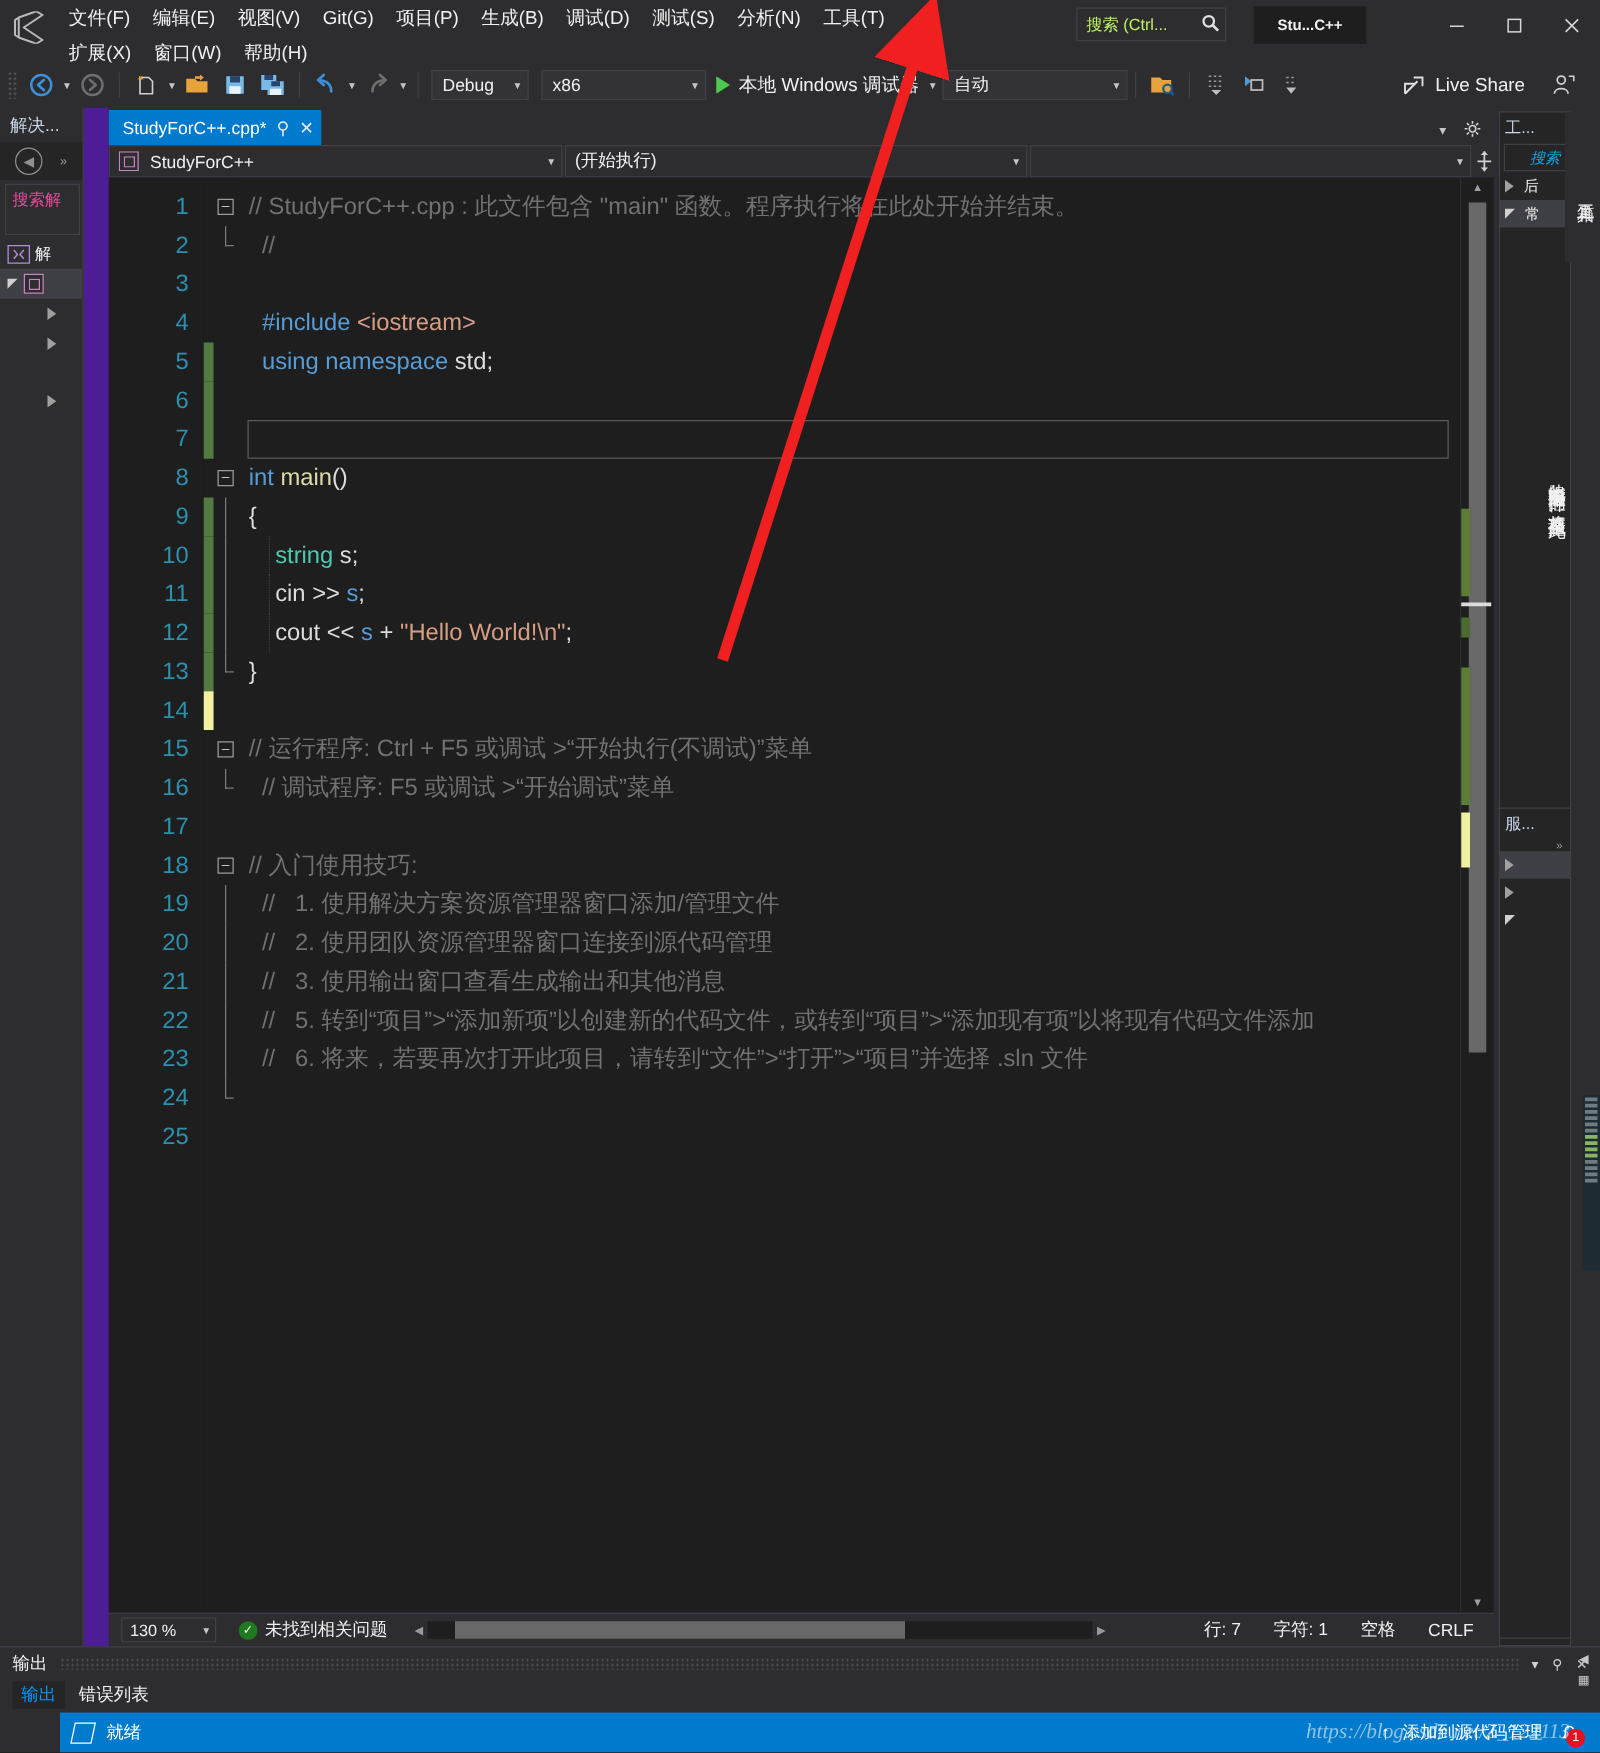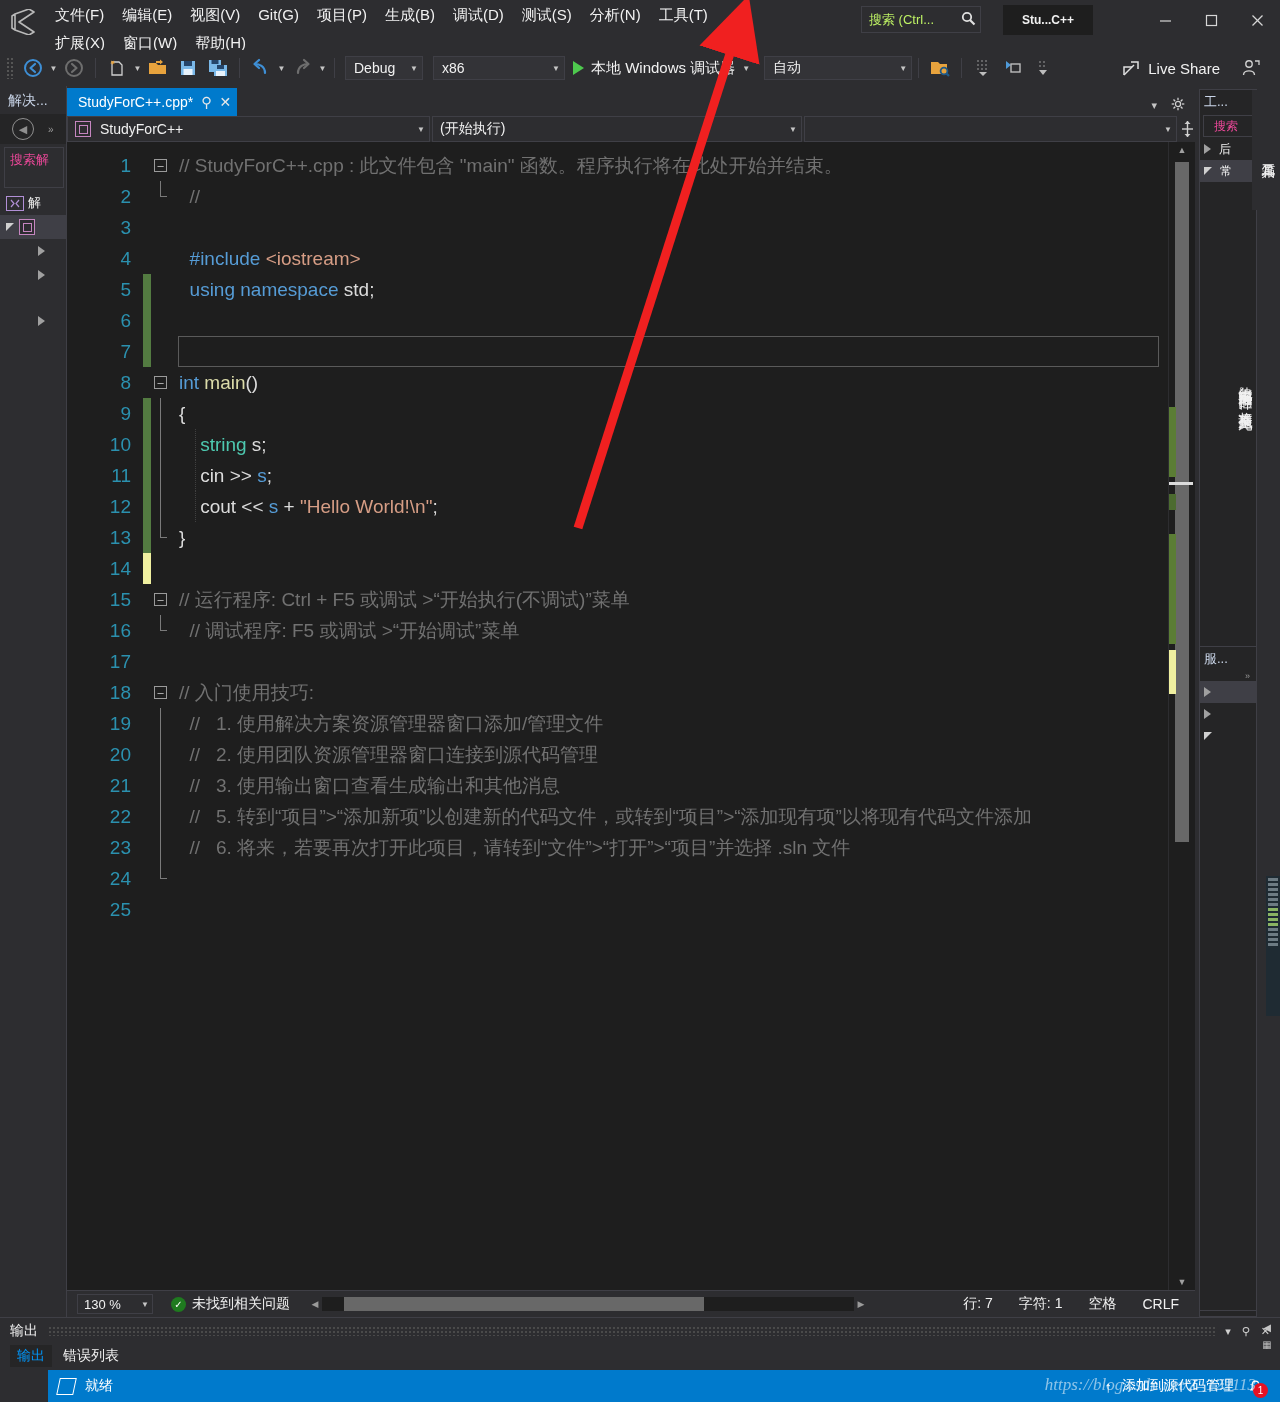--- a/index.html
+++ b/index.html
@@ -116,21 +116,21 @@
     border: 1px solid #3f3f46;
     display: flex; align-items: center;
     padding: 0 4px 0 8px;
     font-size: 14px; color: #f1f1f1;
     box-sizing: border-box;
   }
   .tb-combo .cv { flex: 1; white-space: nowrap; }
   .tb-combo .cc { color: #c5c5c5; font-size: 8px; padding-left:6px;}
   .combo-debug { width: 78px; margin-left: 4px;}
   .combo-plat { width: 132px; margin-left: 10px;}
-  .combo-auto { width: 148px; margin-left: 10px;}
+  .combo-auto { width: 148px; }
   .run-btn {
     display:flex; align-items:center; gap:7px;
     padding: 0 4px 0 8px; height: 26px;
     font-size: 15px; color:#f1f1f1; white-space: nowrap;
   }
   .play-tri {
     width: 0; height: 0;
     border-left: 11px solid #4ec94e;
     border-top: 7px solid transparent;
     border-bottom: 7px solid transparent;
@@ -206,20 +206,21 @@
     display:flex;align-items:center;justify-content:center;
     flex:0 0 auto; background:#2d2d30;
   }
 
   
   .editor-col {
     flex: 1 1 auto;
     display: flex; flex-direction: column;
     min-width: 0;
     background: #4c1d95;
+    padding-left: 20px;
   }
   .tabstrip {
     height: 30px;
     display: flex; align-items: flex-end;
     background: #2d2d30;
     position: relative;
     flex: 0 0 auto;
   }
   .tab {
     height: 28px;
@@ -381,22 +382,22 @@
     background: #252526;
     display:flex; flex-direction:column;
     overflow:hidden;
   }
   .rr-title {
     height:24px; line-height:24px; padding-left:4px;
     font-size:13px; color:#c9d5e8; white-space:nowrap;
   }
   .rr-search {
     height: 22px; margin: 1px 3px; border:1px solid #3f3f46;
-    font-size:12px; color:#ec4899; line-height:20px; padding-left:10px;
-    white-space:nowrap; overflow:hidden; box-sizing:border-box;
+    font-size:12px; color:#0ea5e9; line-height:20px; padding-left:20px;
+    white-space:nowrap; overflow:hidden; box-sizing:border-box;font-style:italic;
   }
   .rr-node {
     height:22px; display:flex;align-items:center; padding-left:4px;
     font-size:12px; color:#f1f1f1; white-space:nowrap; gap:3px;
   }
   .rr-node.sel { background:#3f3f46; }
   .rr-vert-msg {
     margin-top: 14px;
     font-size: 14px; color:#f1f1f1;
     line-height: 21px;

